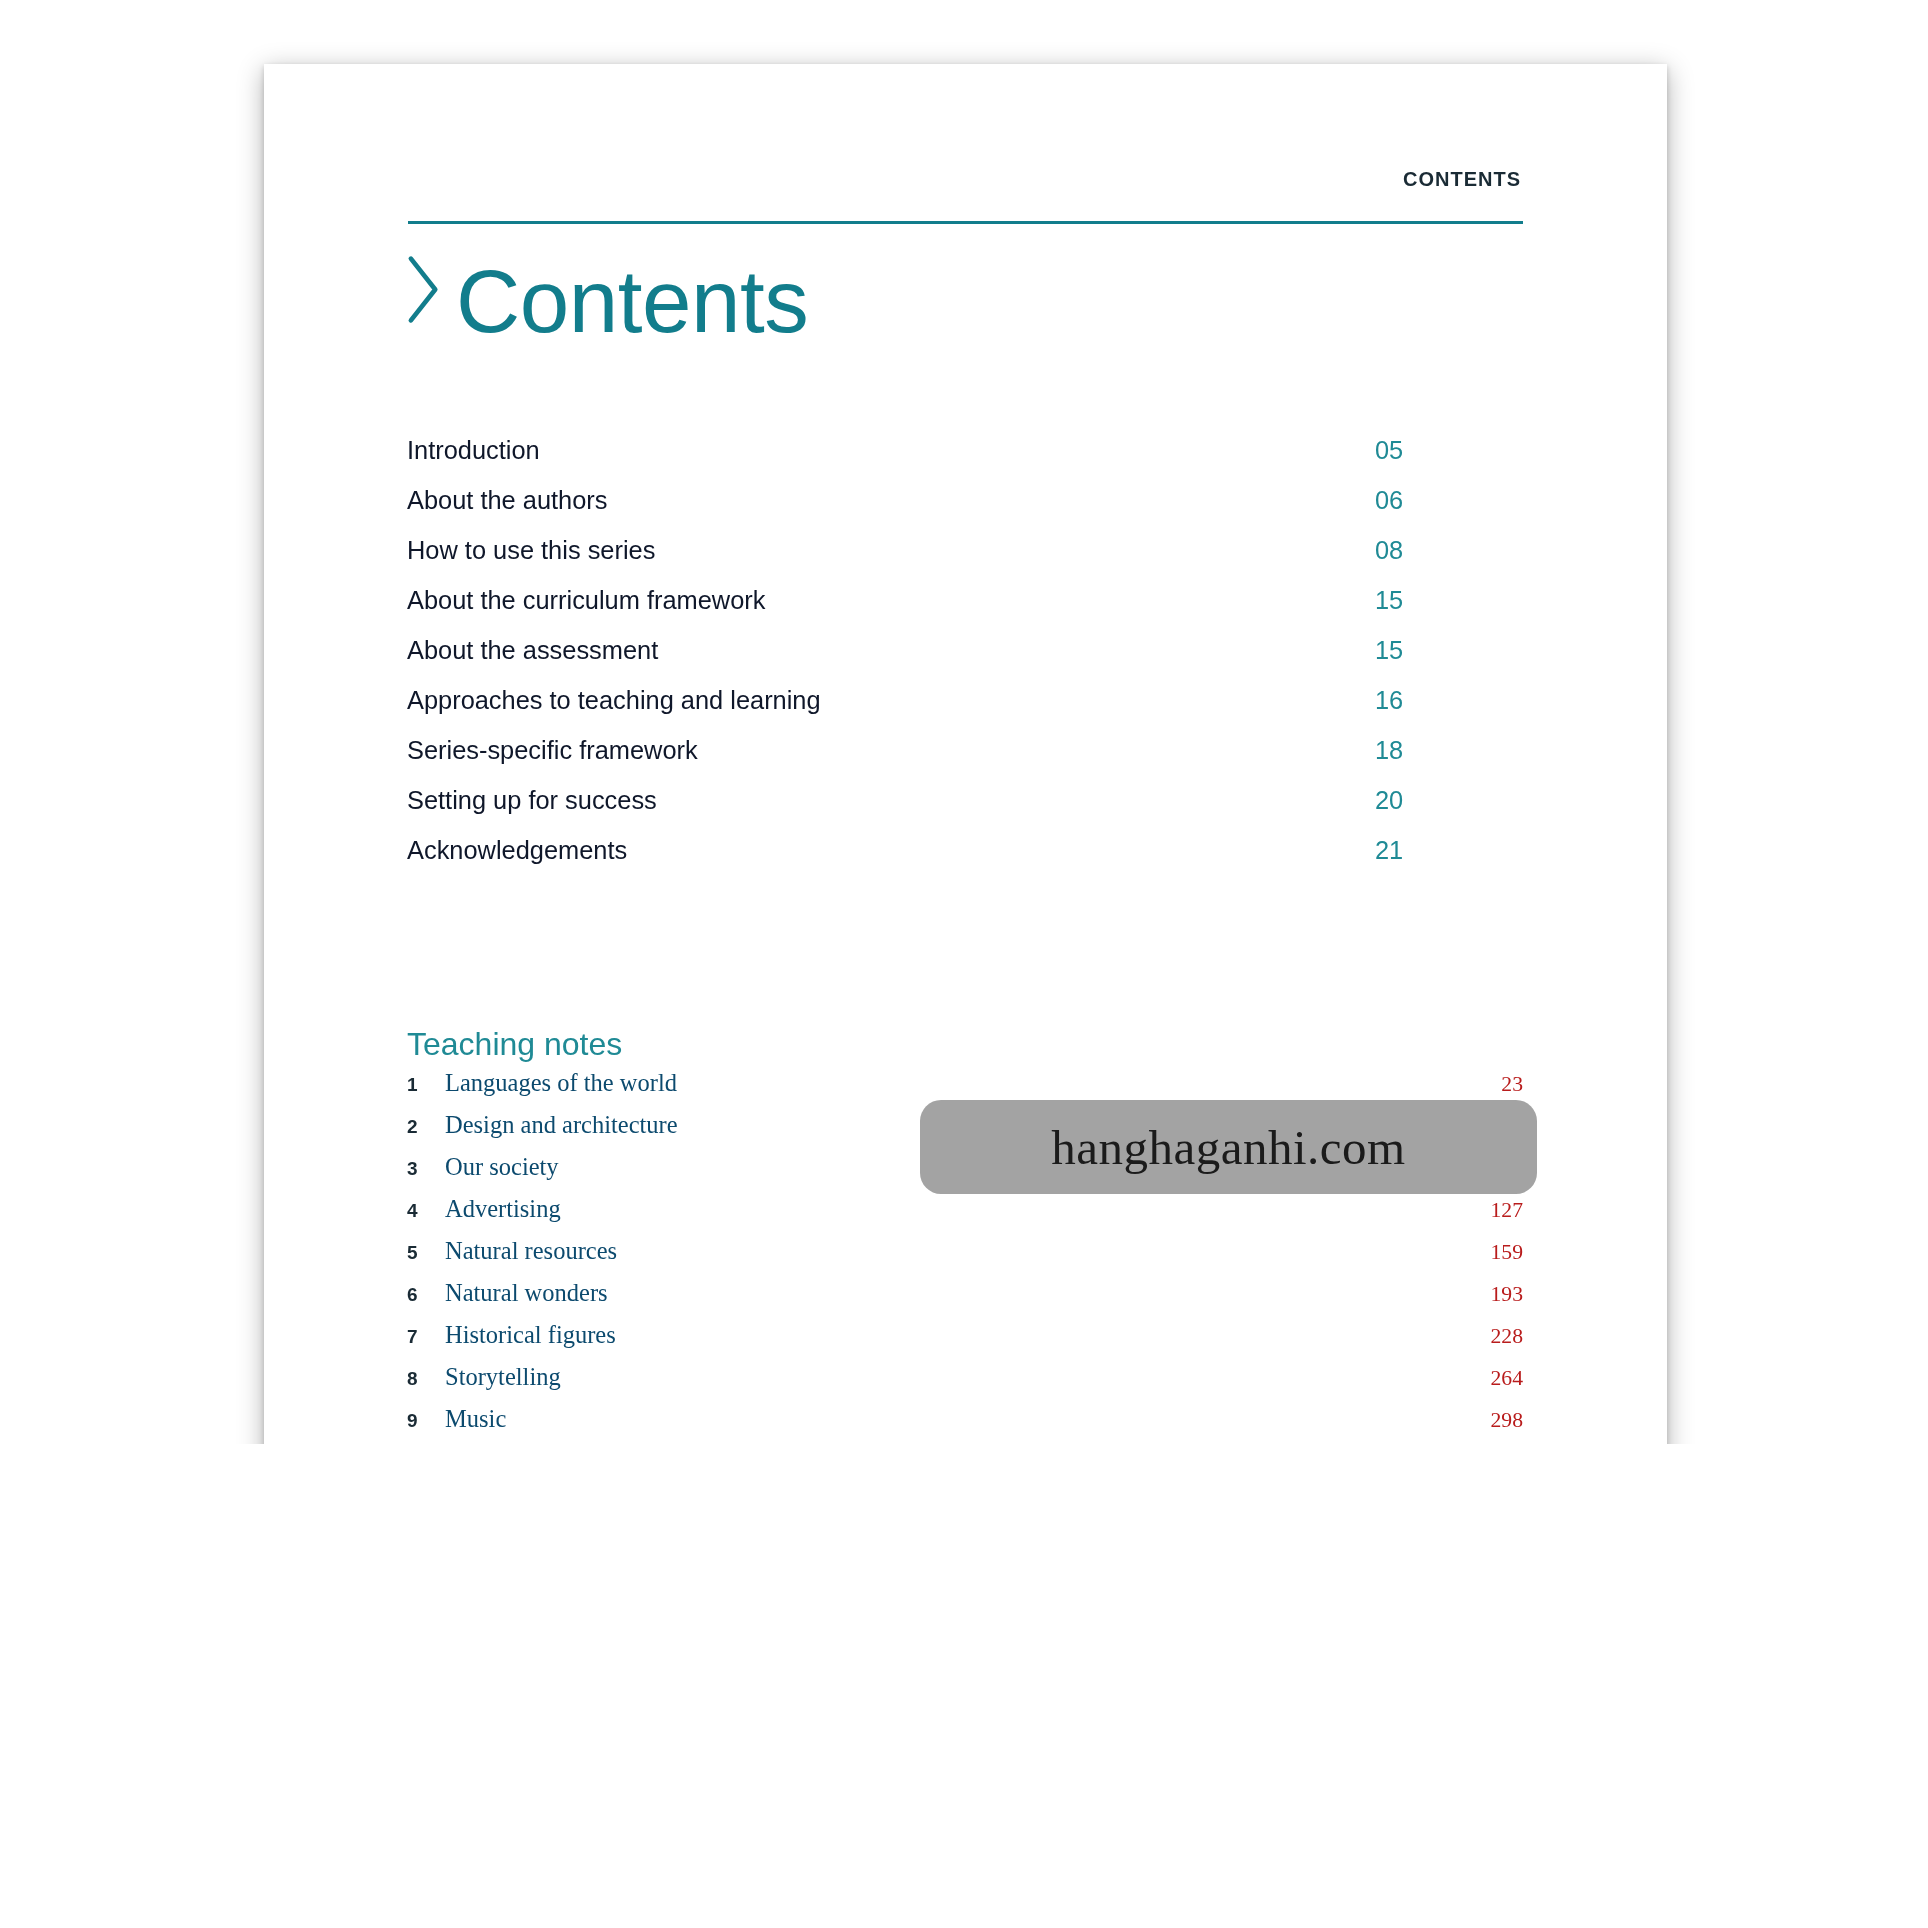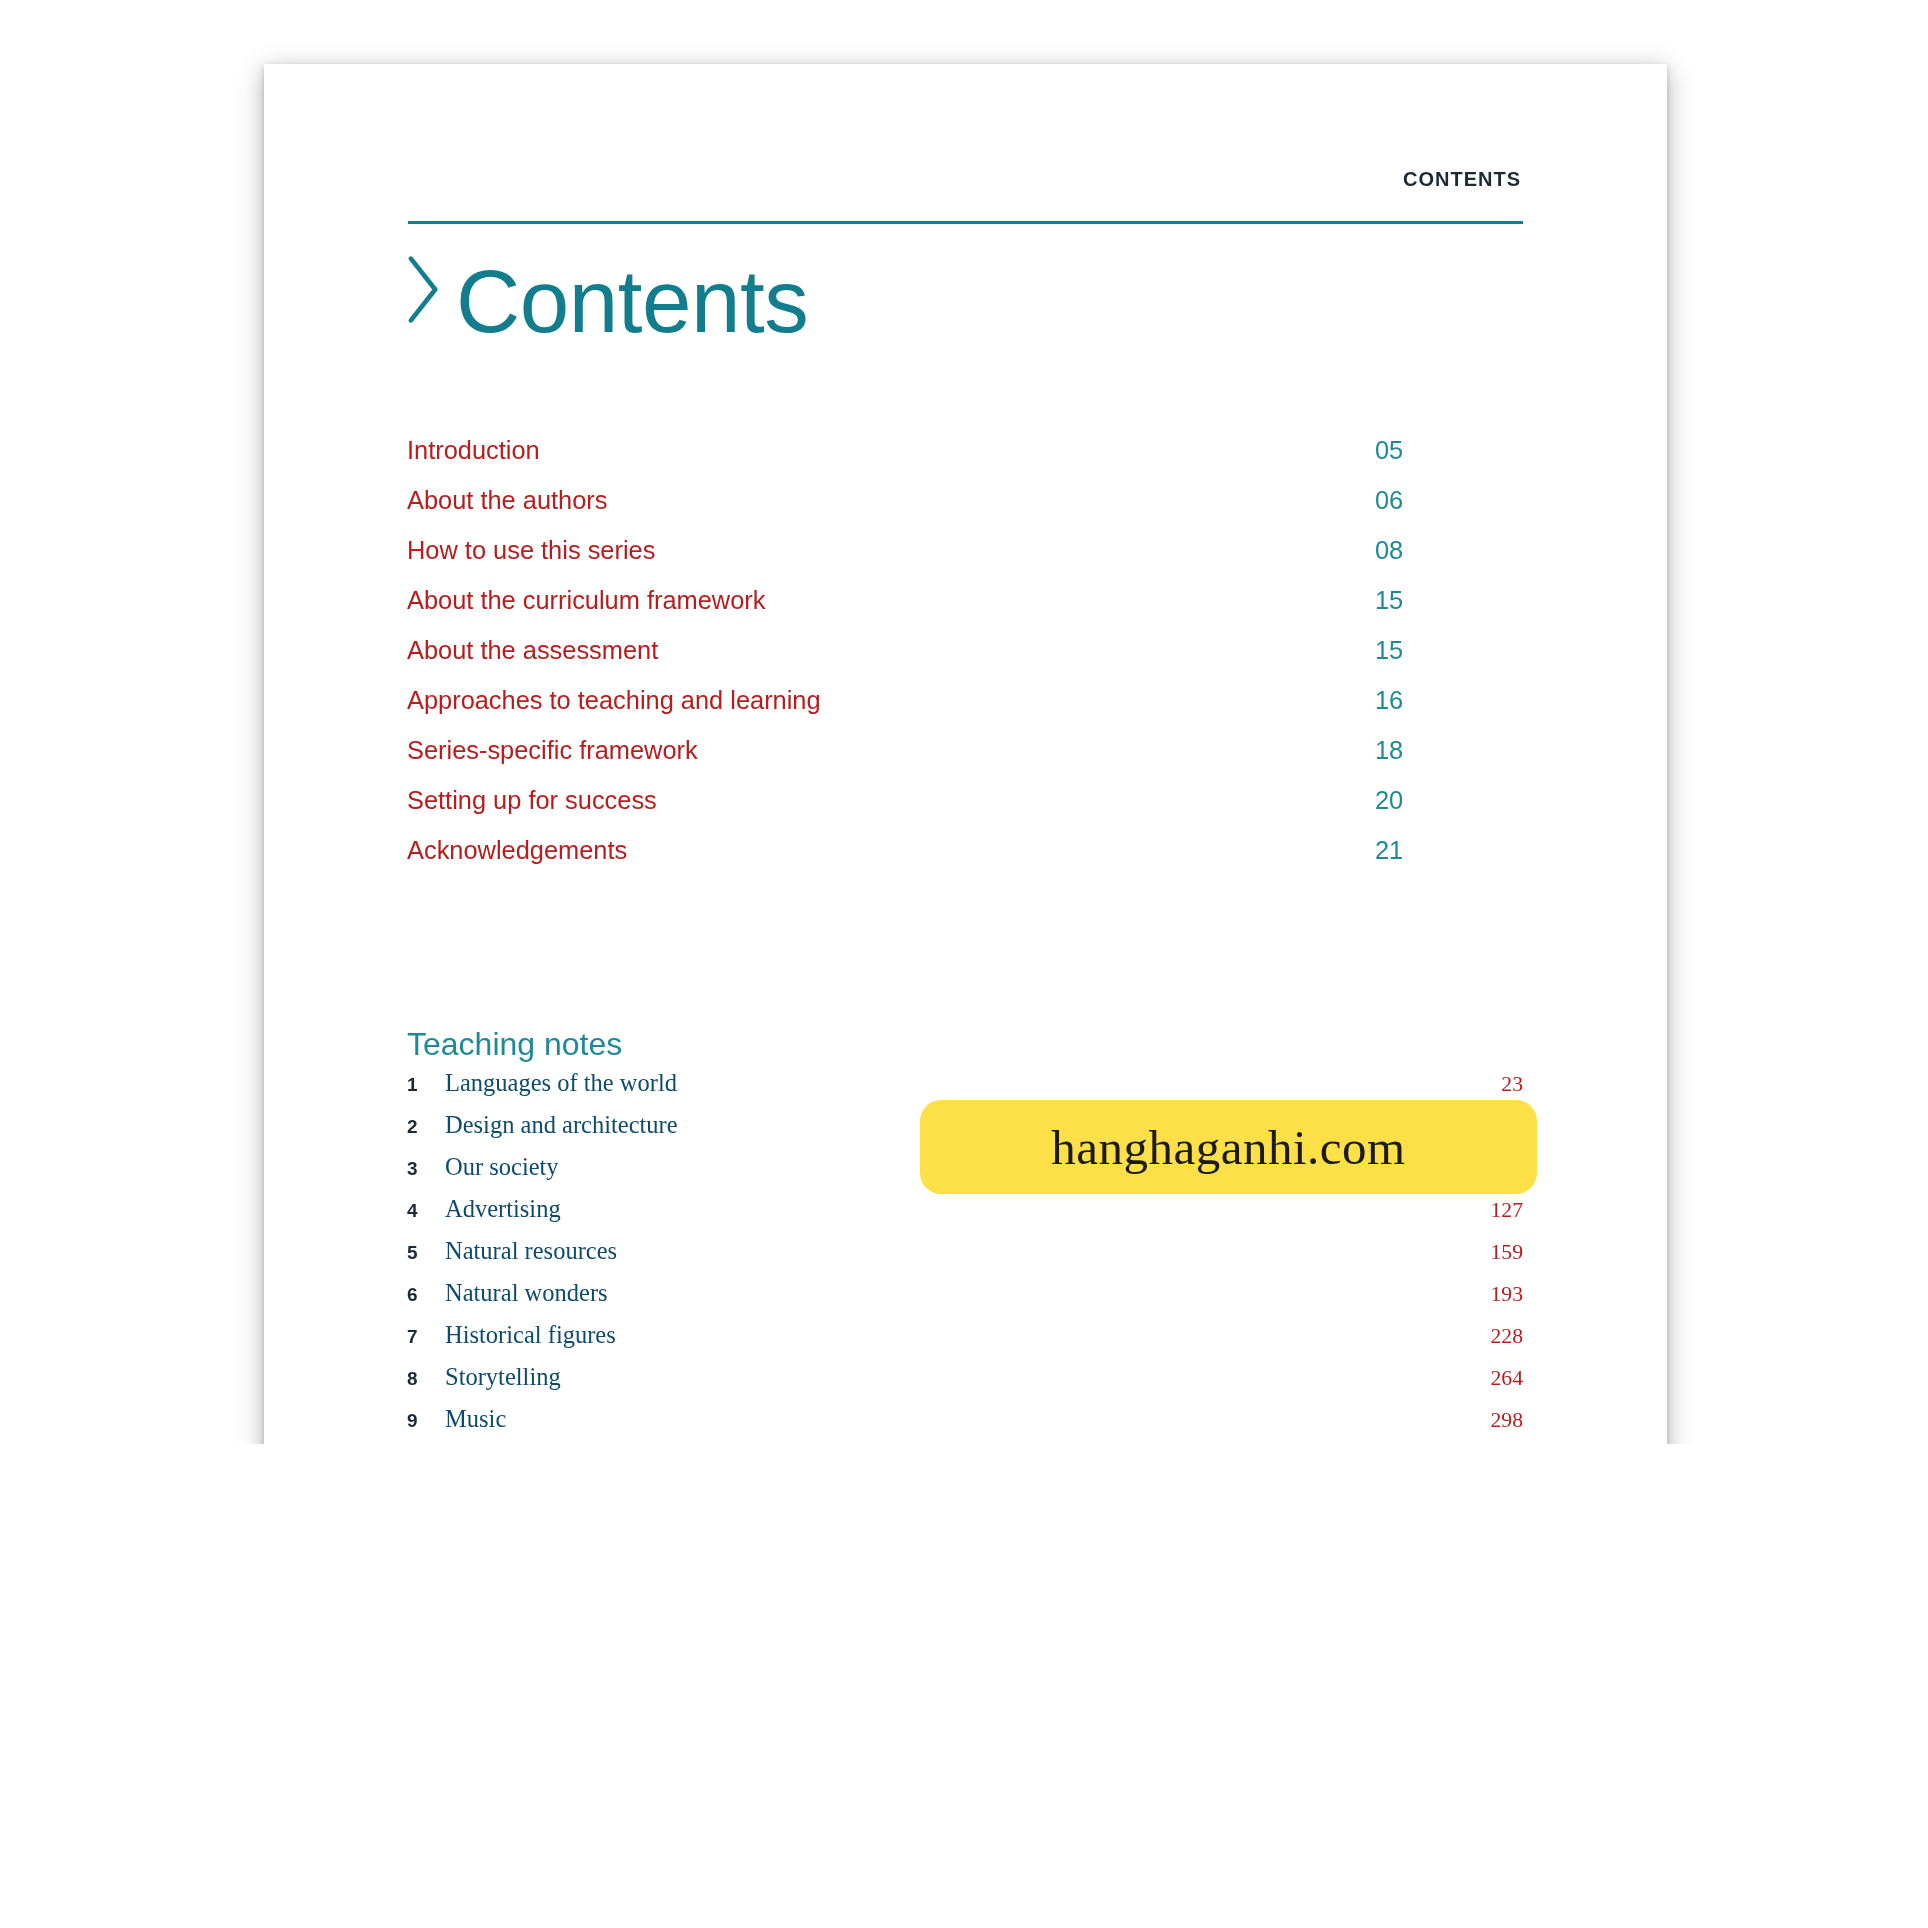--- a/index.html
+++ b/index.html
@@ -96,21 +96,21 @@
 
   .toc-front-row {
     display: flex;
     align-items: baseline;
     justify-content: space-between;
     height: 50px;
   }
 
   .toc-front-label {
     font-size: 25.4px;
-    color: #b91c1c;
+    color: #0f172a;
     font-weight: 400;
   }
 
   .toc-front-page {
     font-size: 25.4px;
     color: #1f8a95;
     font-weight: 400;
     width: 68px;
     text-align: left;
     margin-right: 80px;
@@ -193,21 +193,21 @@
 
   .folio-chevron svg { display: block; }
 
   
   .watermark {
     position: absolute;
     left: 656px;
     top: 1036px;
     width: 617px;
     height: 94px;
-    background: #fde047;
+    background: #a3a3a3;
     border-radius: 21px;
     display: flex;
     align-items: center;
     justify-content: center;
     z-index: 20;
   }
 
   .watermark-text {
     font-family: "Liberation Serif", serif;
     font-size: 49px;

